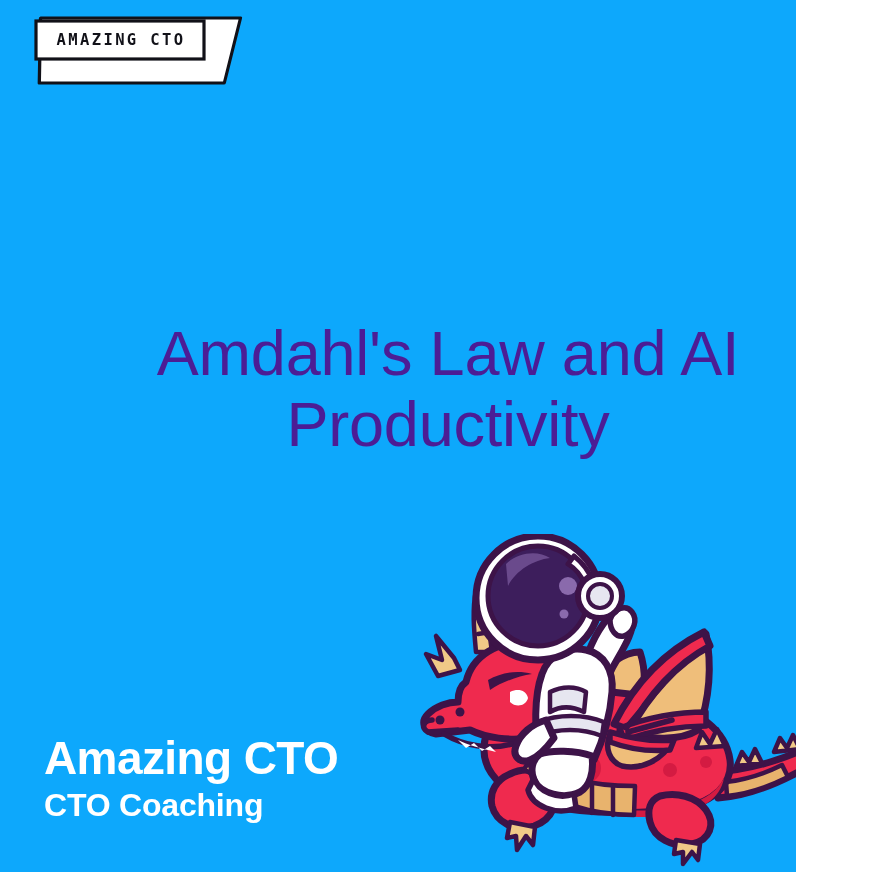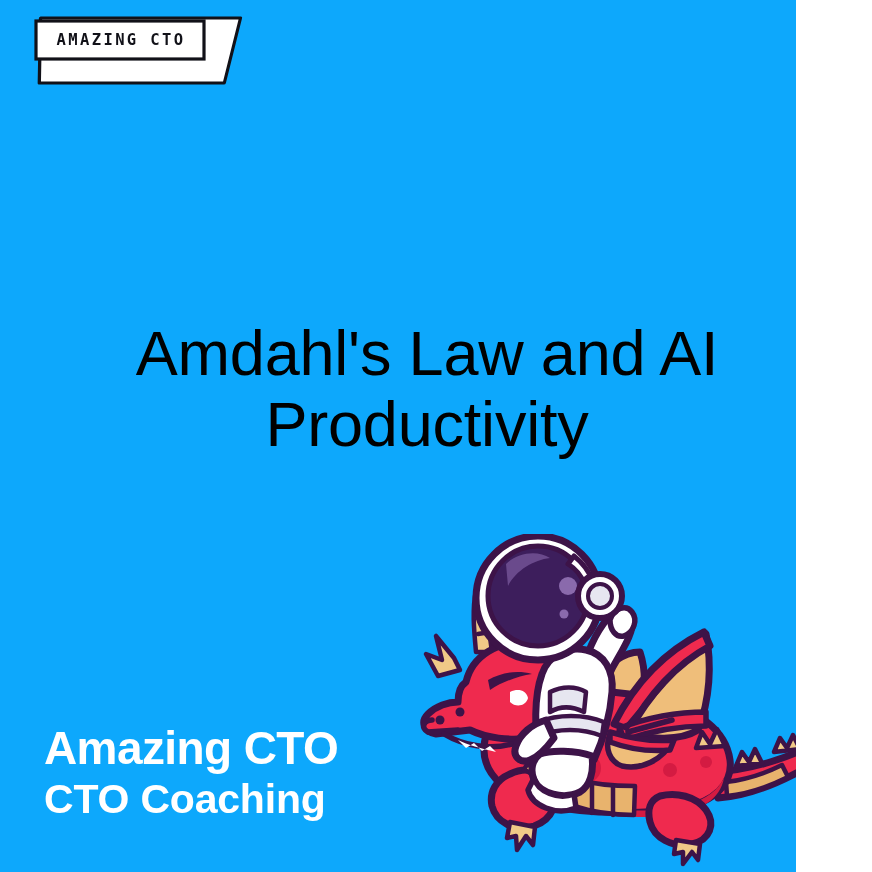--- a/index.html
+++ b/index.html
@@ -39,25 +39,25 @@
     font-size: 15.5px;
     font-weight: 700;
     letter-spacing: 2.4px;
     color: #111118;
     white-space: nowrap;
   }
 
   
   #headline {
     position: absolute;
-    left: 51px;
+    left: 72px;
     top: 318px;
     width: 752px;
     text-align: center;
-    color: #000000;
+    color: #4c1d95;
     font-size: 63px;
     font-weight: 300;
     line-height: 1.12;
     letter-spacing: -0.2px;
   }
 
   
   #brand-block {
     position: absolute;
     left: 44px;
@@ -66,21 +66,21 @@
   }
   #brand-name {
     color: #ffffff;
     font-size: 46px;
     font-weight: 700;
     line-height: 1.04;
     letter-spacing: -0.6px;
   }
   #brand-tagline {
     color: #ffffff;
-    font-size: 41px;
+    font-size: 32px;
     font-weight: 600;
     line-height: 1.16;
     letter-spacing: -0.2px;
     margin-top: 4px;
   }
 
   
   #illustration {
     position: absolute;
     left: 414px;

